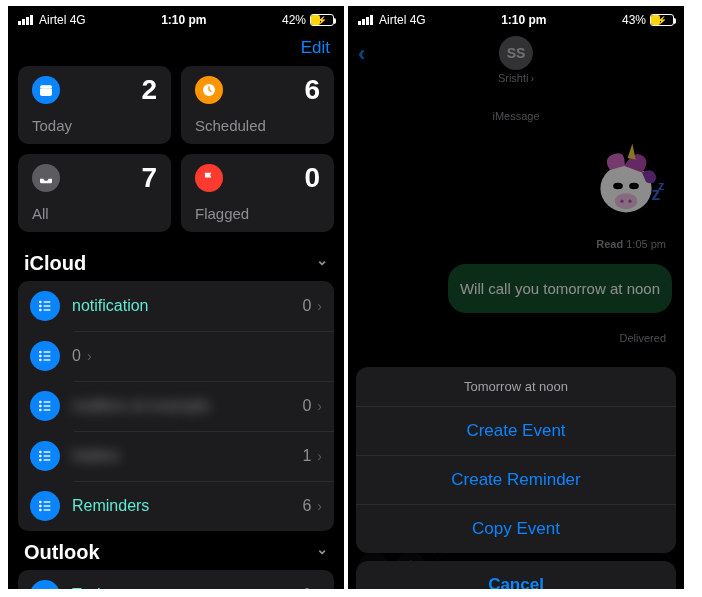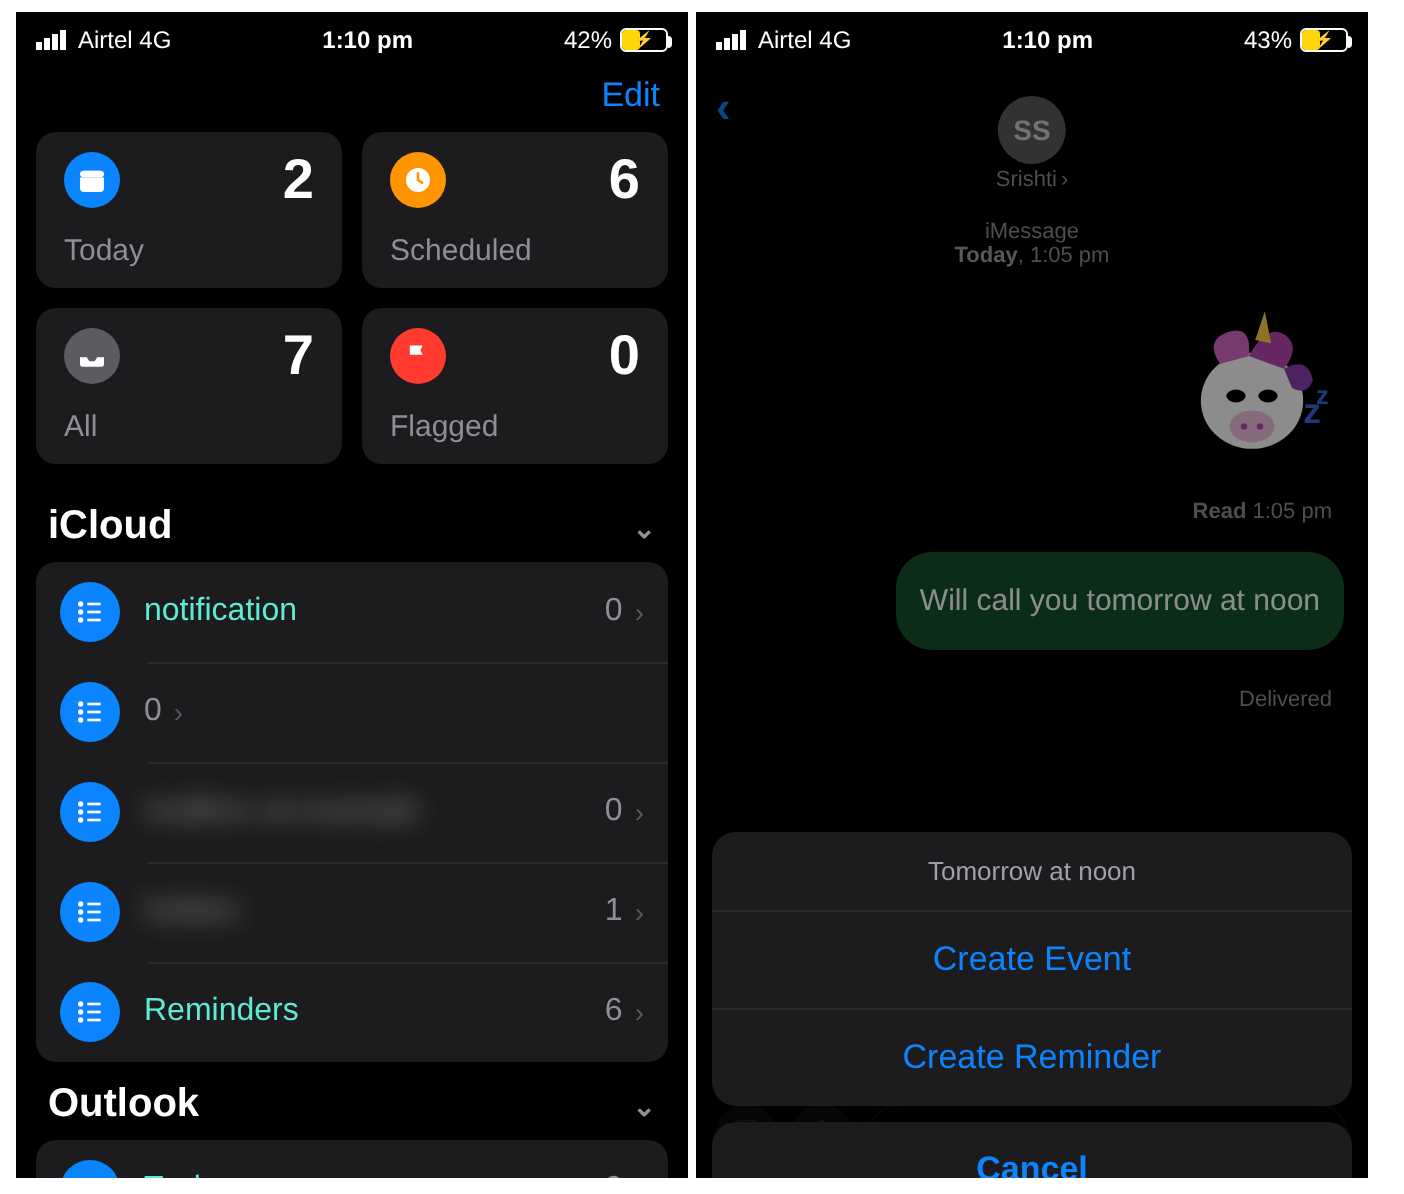--- a/index.html
+++ b/index.html
@@ -80,21 +80,21 @@
   .tile .label {
     position:absolute; bottom:10px; left:14px;
     font-size:15px; color:#8e8e93;
   }
   .ic-today{background:#0a84ff}
   .ic-scheduled{background:#ff9500}
   .ic-all{background:#5b5b60}
   .ic-flagged{background:#ff3b30}
 
   .section-header {
-    display:flex; align-items:center; justify-content:space-between;
+    display:flex; justify-content:space-between;
     padding: 10px 16px 6px;
     font-size:20px; font-weight:700;
   }
   .chev-down { color:#8e8e93; font-size:14px; }
 
   .list-card {
     background:#1c1c1e;
     border-radius:10px;
     margin:0 10px;
     overflow:hidden;
@@ -121,21 +121,21 @@
   .bullet-icon svg { width:16px; height:16px; }
   .list-label { flex:1; font-size:16px; color:#5eead4; }
   .list-label.blurred { filter: blur(6px); color:#888; }
   .list-count { color:#8e8e93; font-size:16px; margin-right:6px; }
   .list-chev { color:#5a5a5e; font-size:14px; }
 
   
   .nav-row { display:flex; align-items:center; padding: 2px 10px; height:40px; position:relative; }
   .back-chev { color:#0a84ff; font-size:22px; font-weight:600; }
   .contact-col {
-    position:absolute; left:50%; top:12px; transform:translateX(-50%);
+    position:absolute; left:50%; top:0; transform:translateX(-50%);
     display:flex; flex-direction:column; align-items:center;
     gap:2px;
   }
   .avatar {
     width:34px; height:34px; border-radius:50%; background:#5b5b60;
     display:flex; align-items:center; justify-content:center;
     font-size:14px; font-weight:600; color:#d0d0d4;
     margin-top:2px;
   }
   .contact-name { font-size:11px; color:#8e8e93; display:flex; align-items:center; gap:2px; }
@@ -424,23 +424,20 @@
       <div class="avatar">SS</div>
       <div class="contact-name">
         <span>Srishti</span>
         <span>›</span>
       </div>
     </div>
   </div>
 
   <div class="thread">
     <div class="thread-meta">iMessage</div>
-    <div class="thread-meta">
-      <span class="bold">Today</span><span>, </span><span>1:05 pm</span>
-    </div>
 
     <div class="sticker">
       <svg class="unicorn-svg" viewBox="0 0 100 100">
         <ellipse cx="50" cy="58" rx="32" ry="30" fill="#fff"></ellipse>
         <path d="M30 35 Q20 20 35 15 Q50 10 48 30 Z" fill="#d96bc7"></path>
         <path d="M48 30 Q60 8 72 18 Q80 25 70 38 Z" fill="#b94ab3"></path>
         <path d="M70 38 Q85 30 88 45 Q85 55 75 50 Z" fill="#8a3fb0"></path>
         <path d="M52 20 L58 2 L62 22 Z" fill="#ffd24a"></path>
         <ellipse cx="40" cy="55" rx="6" ry="4" fill="#000"></ellipse>
         <ellipse cx="60" cy="55" rx="6" ry="4" fill="#000"></ellipse>
@@ -467,17 +464,18 @@
     <input class="ib-input" placeholder="iMessage" style="">
   </div>
 
   <div class="dim-overlay"></div>
 
   <div class="sheet">
     <div class="sheet-card">
       <div class="sheet-title">Tomorrow at noon</div>
       <div class="sheet-item">Create Event</div>
       <div class="sheet-item">Create Reminder</div>
+      <div class="sheet-item">Copy Event</div>
     </div>
     <div class="cancel-card">Cancel</div>
   </div>
 
 </div>
 
 </body></html>

